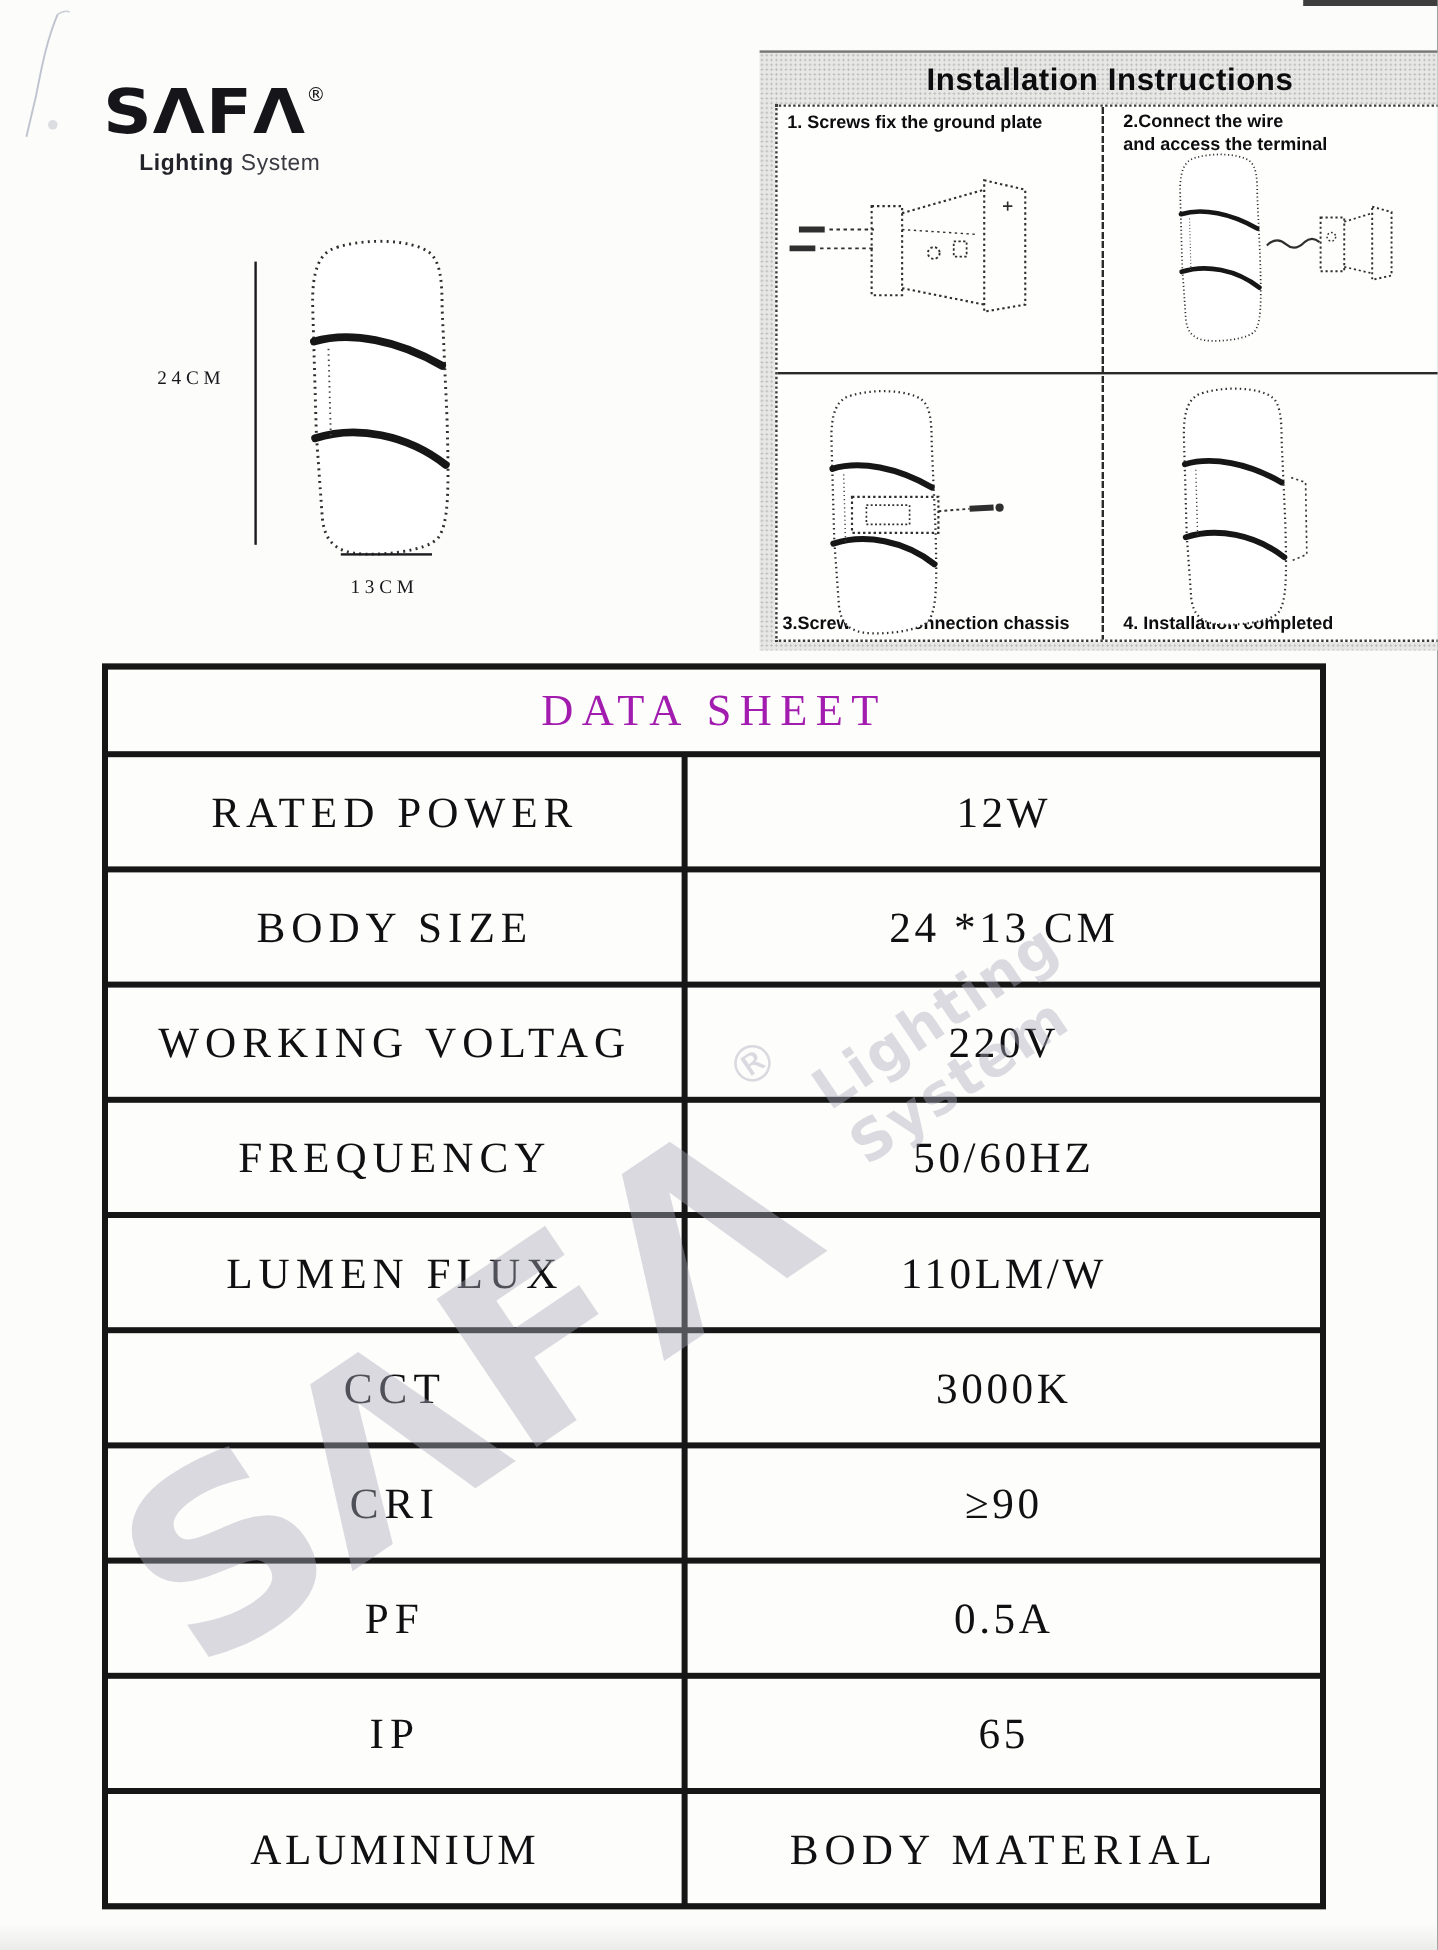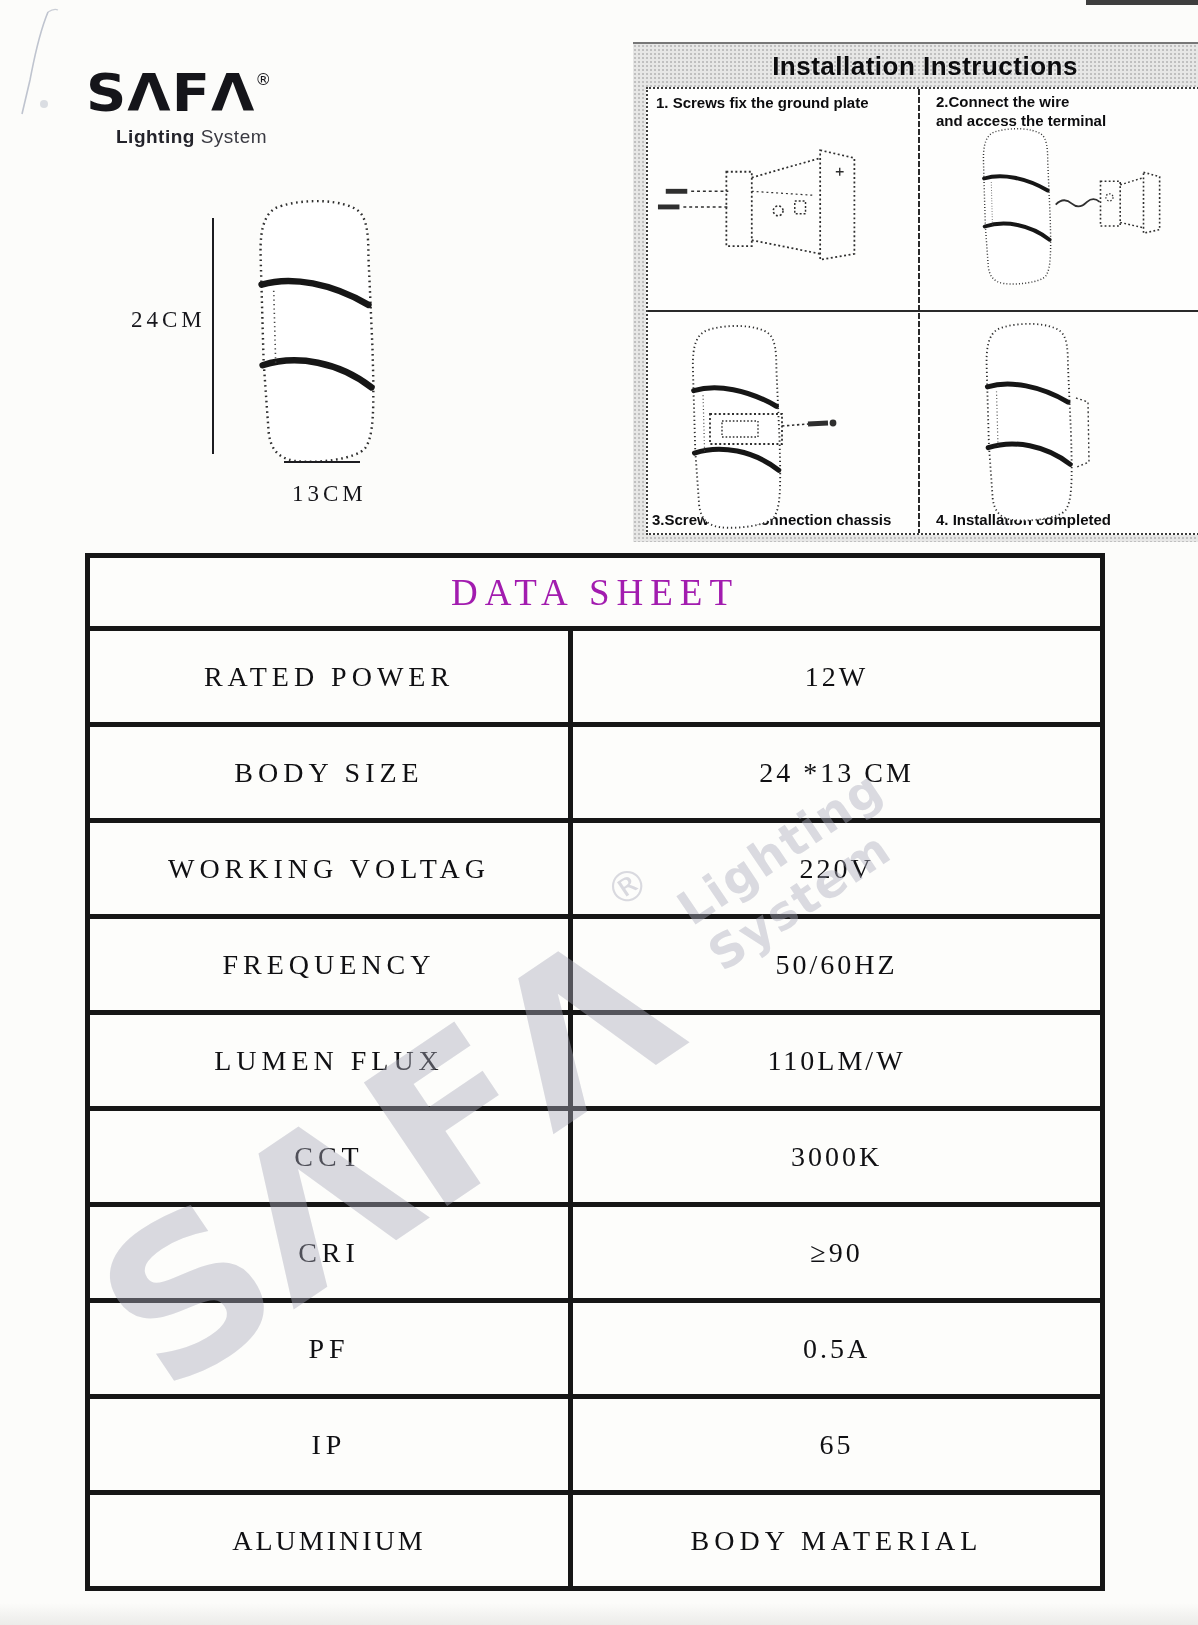--- a/index.html
+++ b/index.html
@@ -17,21 +17,21 @@
   
   .logo{position:absolute;left:86px;top:66px;}
   .logo-brand{font-family:"DejaVu Sans",sans-serif;font-weight:bold;font-size:56px;line-height:1;
     letter-spacing:1px;color:#15151a;transform:scaleY(.92);display:inline-block;}
   .logo-reg{font-family:"DejaVu Sans",sans-serif;font-size:16px;color:#15151a;vertical-align:28px;}
   .logo-tagline{margin:4px 0 0 30px;font-size:19px;color:#23232a;letter-spacing:.5px;}
   .logo-tagline .bold{font-weight:bold;}
   .logo-tagline .light{font-weight:normal;color:#3a3a42;}
 
   
-  .dim-label{position:absolute;font-family:"Liberation Serif",serif;font-size:23px;letter-spacing:4px;color:#17171c;}
+  .dim-label{position:absolute;font-family:"Liberation Serif",serif;font-size:16px;letter-spacing:4px;color:#17171c;}
   .dim-v-line{position:absolute;left:212px;top:218px;width:2px;height:236px;background:#1c1c20;}
   .dim-h-line{position:absolute;left:284px;top:461px;width:76px;height:2px;background:#1c1c20;}
   .lamp-main{position:absolute;left:246px;top:196px;}
 
   
   .inst-panel{position:absolute;left:617px;top:42px;width:584px;height:500px;
     background:
       radial-gradient(rgba(160,160,160,.55) .8px, transparent 1px);
     background-size:4px 4px;background-color:#e7e7e6;
     border-top:2px solid #777;box-sizing:border-box;margin-left:16px;}
@@ -49,21 +49,21 @@
   .cap-4{left:50%;bottom:3px;padding-left:8px;}
   .sketch{position:absolute;}
 
   
   .sheet{position:absolute;left:85px;top:553px;width:1020px;box-sizing:border-box;
     display:grid;grid-template-columns:478px 1fr;grid-template-rows:68px repeat(10,91px);
     gap:5px;background:#161616;border:5px solid #161616;}
   .th{grid-column:1 / -1;background:#fdfdfb;display:flex;align-items:center;justify-content:center;
     font-family:"Liberation Serif",serif;font-size:37px;letter-spacing:7px;color:#a21caf;}
   .td{background:#fdfdfb;display:flex;align-items:center;justify-content:center;
-    font-family:"Liberation Serif",serif;font-size:28px;color:#101013;}
+    font-family:"Liberation Serif",serif;font-size:36px;color:#101013;}
   .td.lbl{letter-spacing:5px;}
   .td.val{letter-spacing:3px;}
 
   
   .watermark{position:absolute;left:55px;top:925px;width:1010px;height:310px;
     transform:rotate(-34deg);pointer-events:none;opacity:.42;}
   .wm-big{position:absolute;left:0;top:18px;font-family:"DejaVu Sans",sans-serif;font-weight:bold;
     font-size:215px;line-height:1;color:#a9aaba;letter-spacing:0;transform:scaleY(.95);}
   .wm-reg{position:absolute;left:648px;top:8px;font-family:"DejaVu Sans",sans-serif;font-size:42px;color:#a9aaba;}
   .wm-tag{position:absolute;left:700px;top:58px;font-family:"DejaVu Sans",sans-serif;font-weight:bold;

